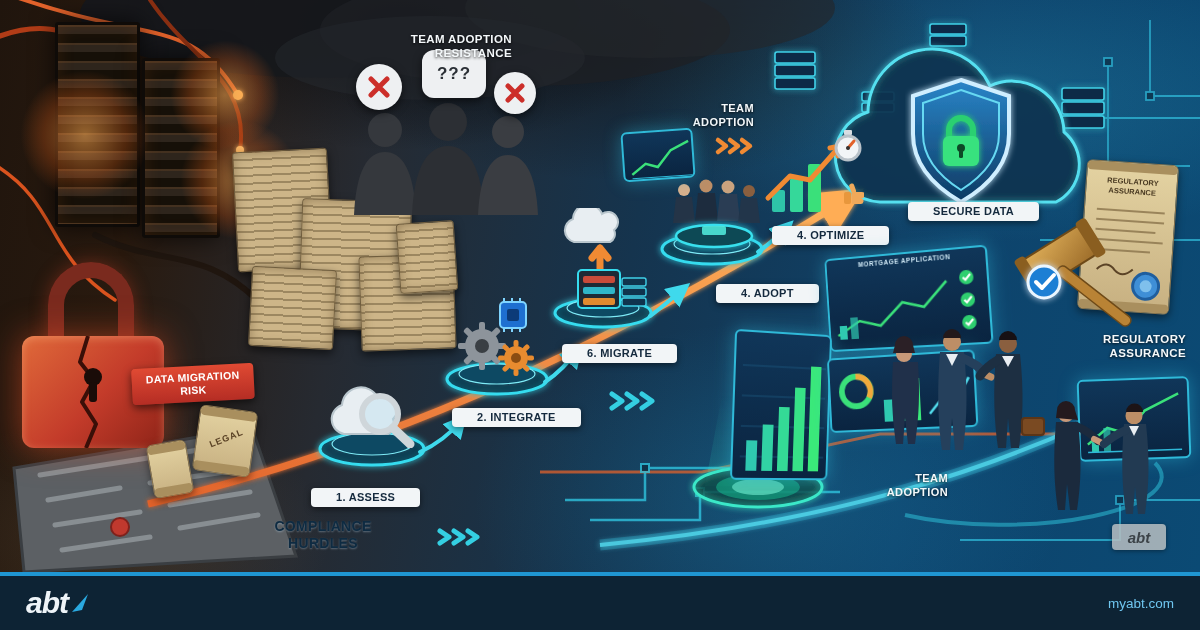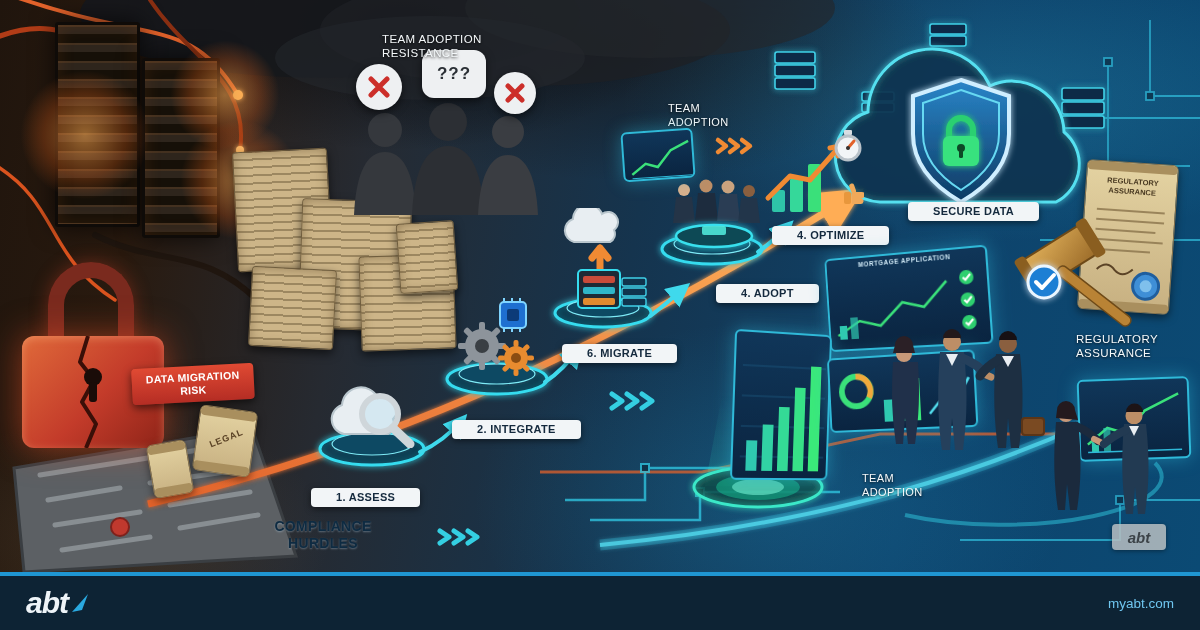--- a/index.html
+++ b/index.html
@@ -17,22 +17,22 @@
       radial-gradient(420px 180px at 52% 8%, rgba(22,25,30,.85), transparent 75%),
       linear-gradient(100deg,#20150d 0%,#291a0f 13%,#262a31 30%,#15344e 52%,#0e436b 76%,#0b4a74 100%);
   }
   .abs { position:absolute; }
   svg { display:block; }
 
   
   .badge-white { display:inline-block; background:#f2f5f7; color:#14293d;
     font-weight:800; font-size:11px; line-height:1.15; padding:3px 25px; border-radius:4px;
     box-shadow:0 2px 6px rgba(0,0,0,.5); letter-spacing:.3px; white-space:nowrap; }
-  .label-white { color:#f4f8fa; font-weight:400; font-size:11.5px; line-height:1.25;
-    text-align:left; text-shadow:0 1px 3px rgba(0,0,0,.85); letter-spacing:.4px; }
+  .label-white { color:#f4f8fa; font-weight:700; font-size:11.5px; line-height:1.25;
+    text-align:right; text-shadow:0 1px 3px rgba(0,0,0,.85); letter-spacing:.4px; }
   .label-dark { color:#0e2b42; font-weight:800; font-size:14px; line-height:1.2;
     text-align:center; text-shadow:0 1px 2px rgba(190,215,235,.4); letter-spacing:.3px; }
 
   
   .rack { background:
       repeating-linear-gradient(180deg, rgba(255,150,60,.10) 0 2px, transparent 2px 18px),
       repeating-linear-gradient(180deg,#2e251c 0 9px,#161008 9px 18px);
     border:3px solid #0f0b08; border-radius:3px; box-shadow:0 0 24px rgba(0,0,0,.7), inset 0 0 18px rgba(255,120,40,.12); }
   .fireglow { border-radius:50%; pointer-events:none;
     background:radial-gradient(circle, rgba(255,170,80,.55), rgba(255,110,30,.25) 45%, transparent 70%); }
@@ -365,21 +365,21 @@
             <rect x="11" y="-2.5" width="7" height="5" rx="2"></rect>
         <rect x="-2.5" y="-18" width="5" height="7" rx="2" transform="rotate(45)"></rect>
             <rect x="-2.5" y="11" width="5" height="7" rx="2" transform="rotate(45)"></rect>
         <rect x="-18" y="-2.5" width="7" height="5" rx="2" transform="rotate(45)"></rect>
             <rect x="11" y="-2.5" width="7" height="5" rx="2" transform="rotate(45)"></rect>
         <circle r="12"></circle>
           </g>
       <circle r="5" fill="#8a4c12"></circle>
     </g>
   </svg>
-  <div class="abs badge-white" style="left:452px;top:420px">
+  <div class="abs badge-white" style="left:452px;top:408px">
     <span>2. INTEGRATE</span>
   </div>
 
   <svg class="abs" style="left:556px;top:208px" width="96" height="102" viewBox="0 0 96 102">
     <path d="M18,34 a12,12 0 0 1 -1,-23 a15,15 0 0 1 29,-5 a10,10 0 0 1 12,16 a9,9 0 0 1 -4,12 z" fill="#e8eef2" stroke="#b9c6cd" stroke-width="2"></path>
     <path d="M44,64 V40 M44,40 l-8,10 M44,40 l8,10" stroke="#f08a33" stroke-width="7" fill="none" stroke-linecap="round" stroke-linejoin="round"></path>
     <rect x="22" y="62" width="42" height="38" rx="4" fill="#1d2a36" stroke="#36dcef" stroke-width="2"></rect>
     <rect x="27" y="68" width="32" height="7" rx="2" fill="#c94b3a"></rect>
     <rect x="27" y="79" width="32" height="7" rx="2" fill="#2fb6c9"></rect>
     <rect x="27" y="90" width="32" height="7" rx="2" fill="#e08a2f"></rect>

